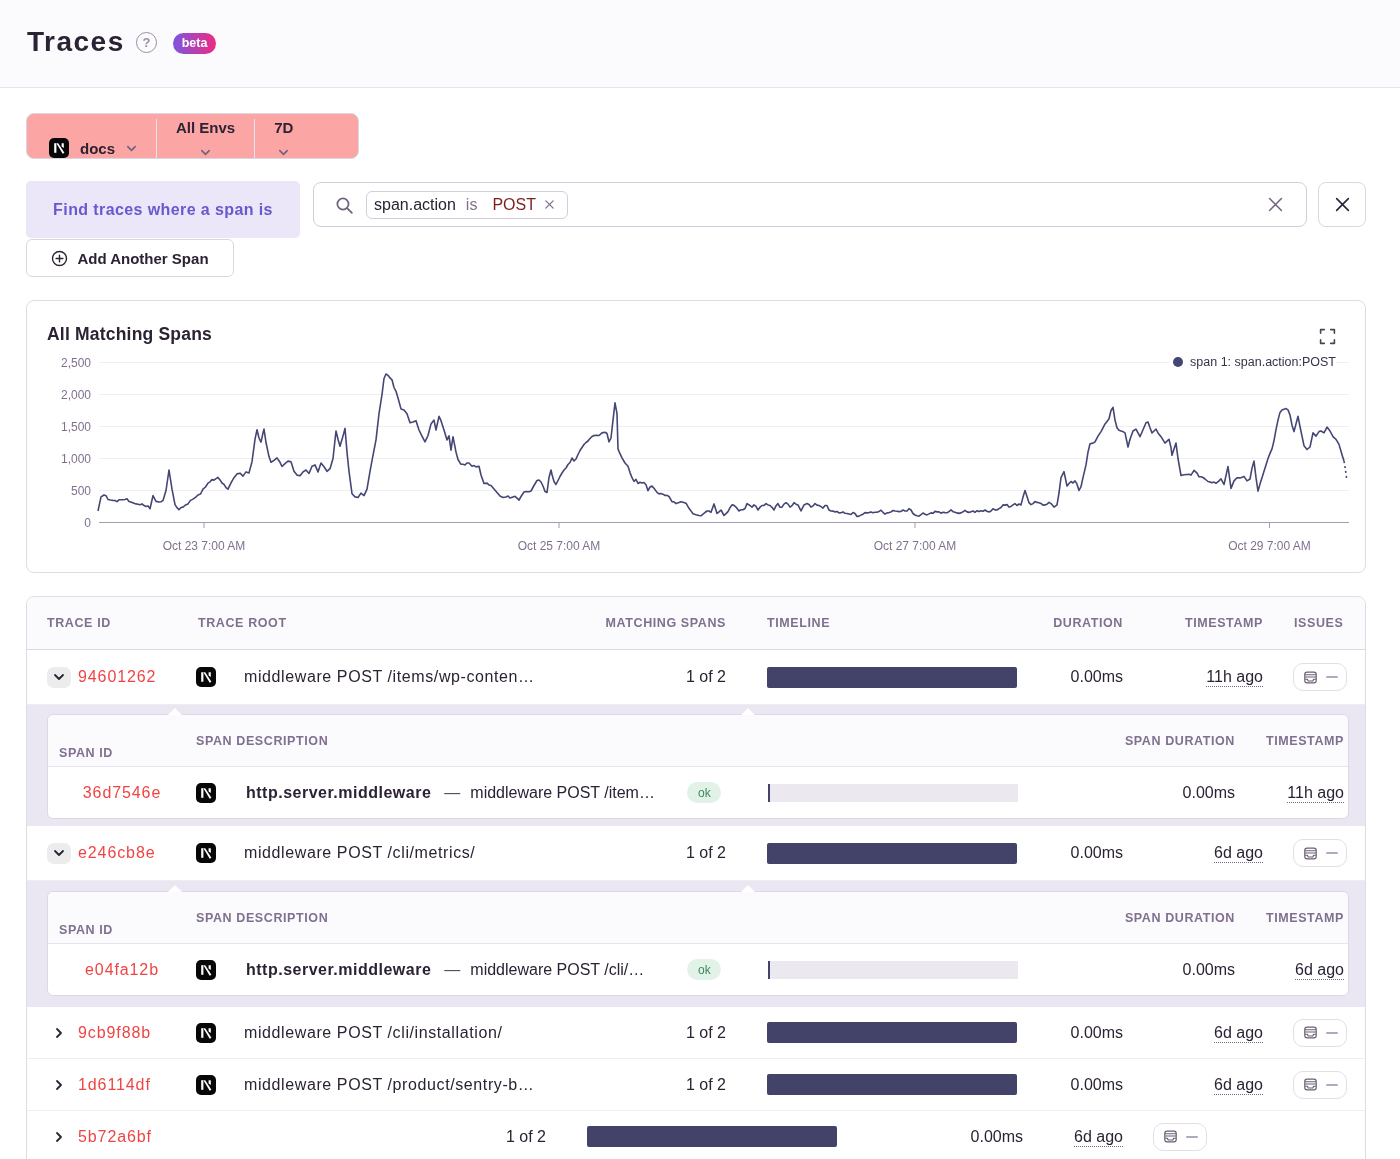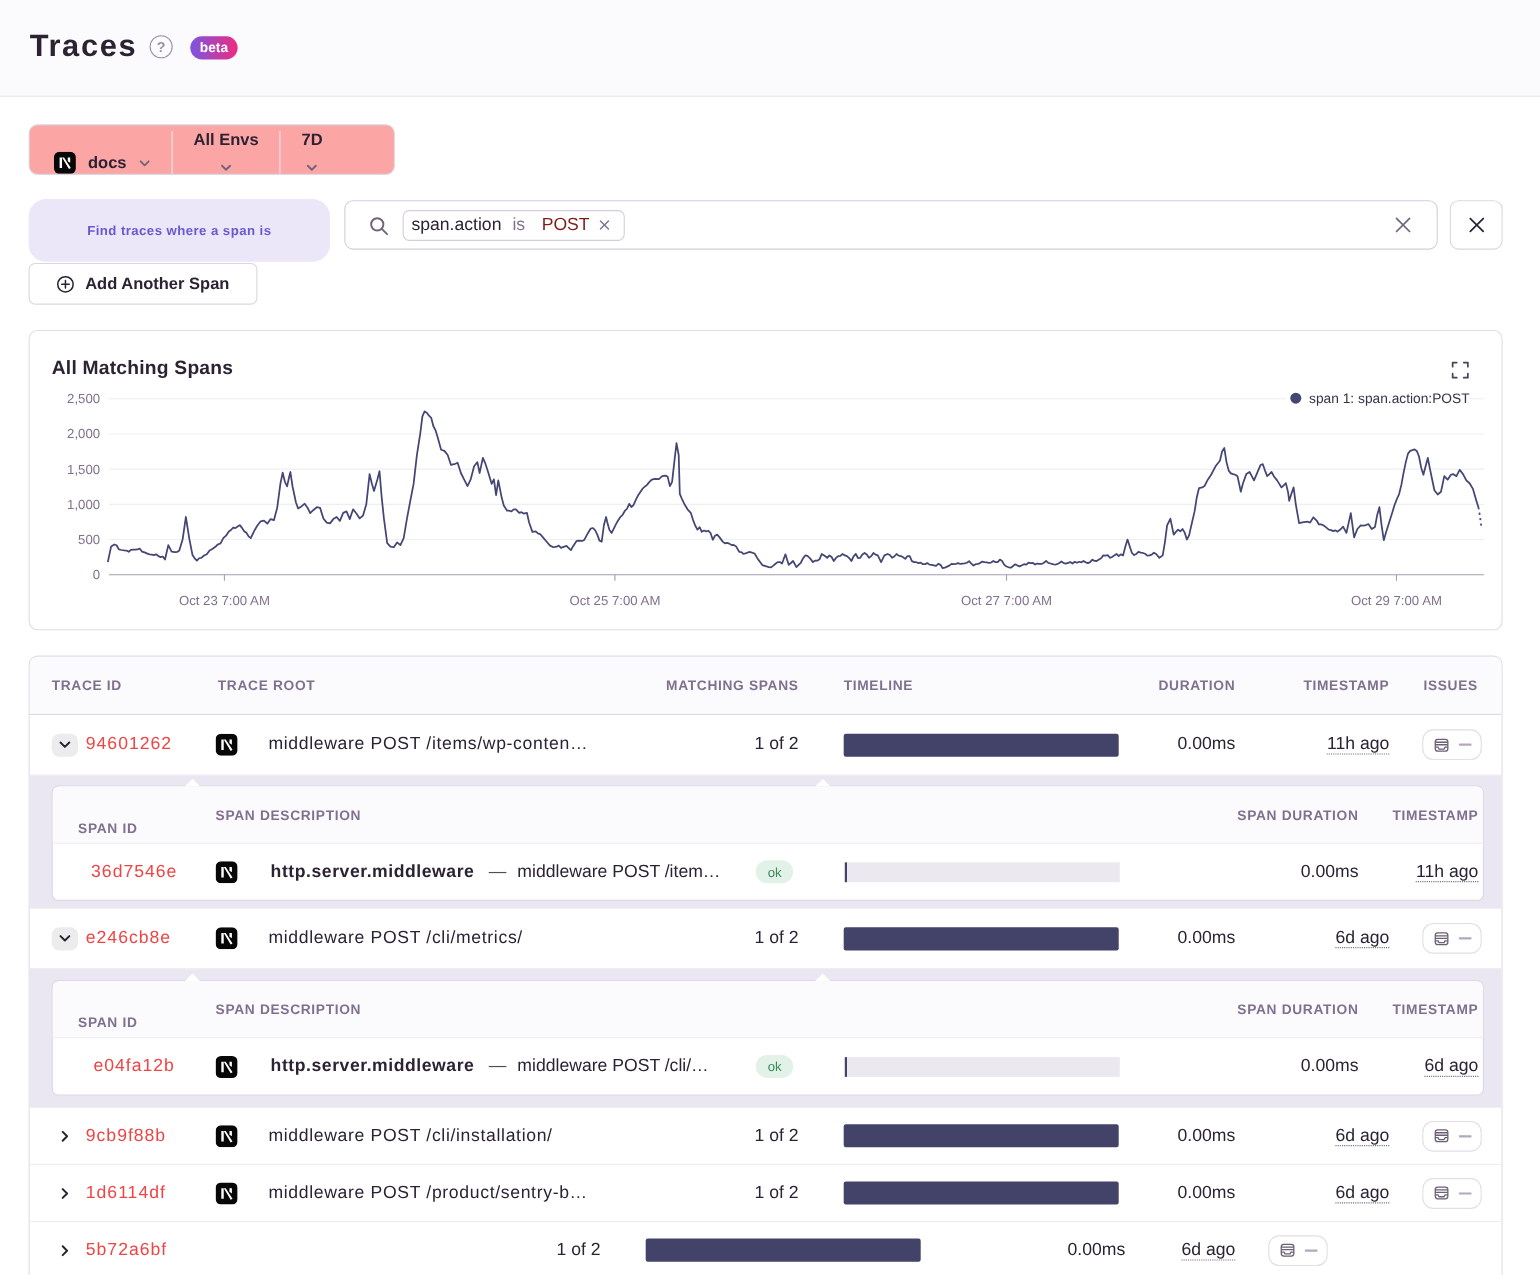--- a/index.html
+++ b/index.html
@@ -16,21 +16,21 @@
 .feedback { position:absolute; left:1186px; top:22px; width:180px; height:39px; background:#fff;
   border:1px solid #dcd6e2; border-radius:6px; display:flex; align-items:center; justify-content:center;
   gap:9px; font-size:15px; font-weight:700; color:#2b2233; letter-spacing:0.3px; }
 .fbar { position:absolute; left:26px; top:113px; width:333px; height:46px; background:#fca5a5;
   border:1px solid #dcd6e2; border-radius:8px; display:flex; align-items:flex-end; }
 .fseg { display:flex; align-items:center; gap:11px; font-size:15px; font-weight:700; padding:0 19px; }
 .fseg + .fseg { border-left:1px solid #e8e4ee;flex-direction:column; }
 .fseg:first-child { padding-left:22px; }
 .navatar { width:20px; height:20px; display:block; flex:none; }
 .pill-find { position:absolute; left:26px; top:181px; width:274px; height:57px; background:#ebe6f8;
-  border-radius:16px; color:#6859cf; font-size:12px; font-weight:700; letter-spacing:0.4px; display:flex; align-items:center;
+  border-radius:5px; color:#6859cf; font-size:16px; font-weight:700; letter-spacing:0.4px; display:flex; align-items:center;
   justify-content:center; }
 .searchbox { position:absolute; left:313px; top:182px; width:994px; height:45px; background:#fff;
   border:1px solid #d4cddd; border-radius:8px; display:flex; align-items:center; }
 .token { margin-left:52px; height:28px; border:1px solid #d4cddd; border-radius:6px; display:flex;
   align-items:center; padding:0 12px 0 7px; font-size:16px; }
 .token .is { color:#80708f; margin-left:10px; }
 .token .val { color:#7f1d1d; margin-left:15px; margin-right:8px; }
 .clearx { position:absolute; right:21px; top:12px; }
 .xbtn { position:absolute; left:1318px; top:182px; width:48px; height:45px; background:#fff;
   border:1px solid #dcd6e2; border-radius:8px; display:flex; align-items:center; justify-content:center; }
@@ -69,21 +69,21 @@
   display:flex; align-items:center; justify-content:center; gap:8px; color:#71637e; }
 .band { background:#eae7f2; padding:9px 0 7px 0; }
 .band2 { background:#eae7f2; padding:10px 0 11px 0; }
 .subbox { margin-left:20px; width:1302px; background:#fff; border:1px solid #ddd8e2; border-radius:6px; position:relative; }
 .notch { position:absolute; top:-7px; width:14px; height:7px; }
 .notch svg { display:block; }
 .srow { display:grid; grid-template-columns:148px 546px 300px 213px 93px; align-items:center; }
 .sh { height:52px; background:#fbfafc; border-bottom:1px solid #e8e4ee; border-radius:6px 6px 0 0;
   color:#80708f; font-size:12.5px; font-weight:700; letter-spacing:0.6px; }
 .sd { height:51px; font-size:16px; border-radius:0 0 6px 6px; }
-.s1-pl { padding-left:23px;margin-top:24px; }
+.s1-pl { padding-left:11px;margin-top:24px; }
 .sid { text-align:center; }
 .cell-sdesc { display:flex; align-items:center; padding-left:0; min-width:0; }
 .sdesc-b { font-weight:700; white-space:nowrap; margin-left:30px; letter-spacing:0.5px; }
 .dashsep { color:#57475f; margin-left:13px; }
 .sdesc-r { white-space:nowrap; overflow:hidden; text-overflow:ellipsis; width:206px; margin-left:10px; }
 .okpill { flex:none; margin-left:11px; width:34px; height:21px; background:#e3f2e8; border-radius:11px; color:#3c8a5a;
   font-size:12px; font-weight:400; display:flex; align-items:center; justify-content:center; }
 .strack { margin-left:26px; width:250px; height:18px; background:#ebe8f0; position:relative; }
 .stick { position:absolute; left:0; top:0; width:2px; height:18px; background:#434269; }
 .s-right4 { text-align:right; padding-right:20px; }

